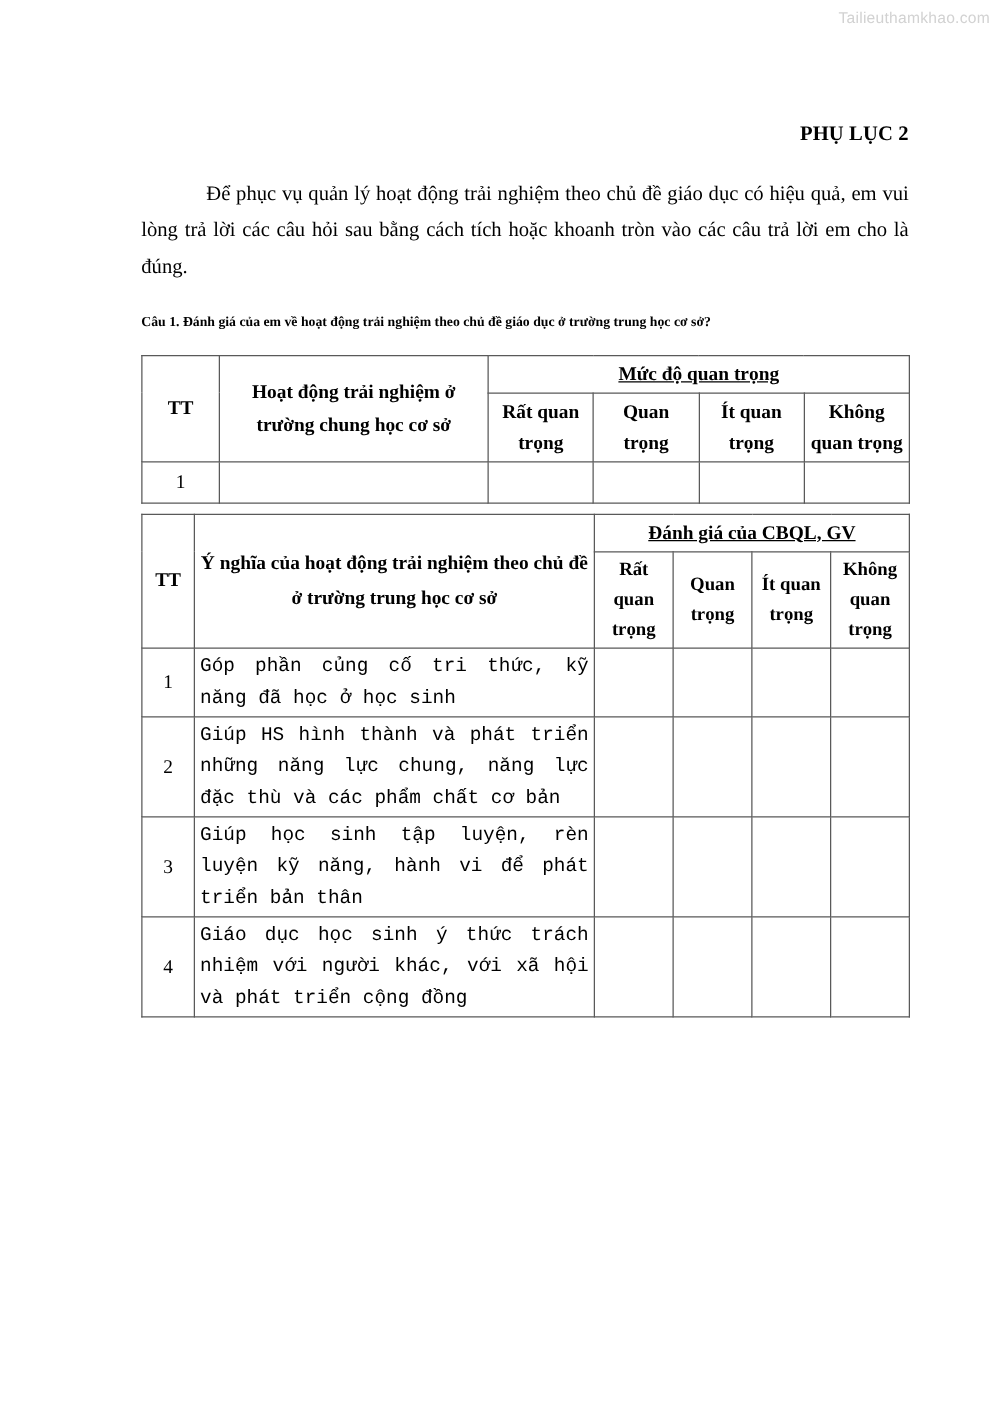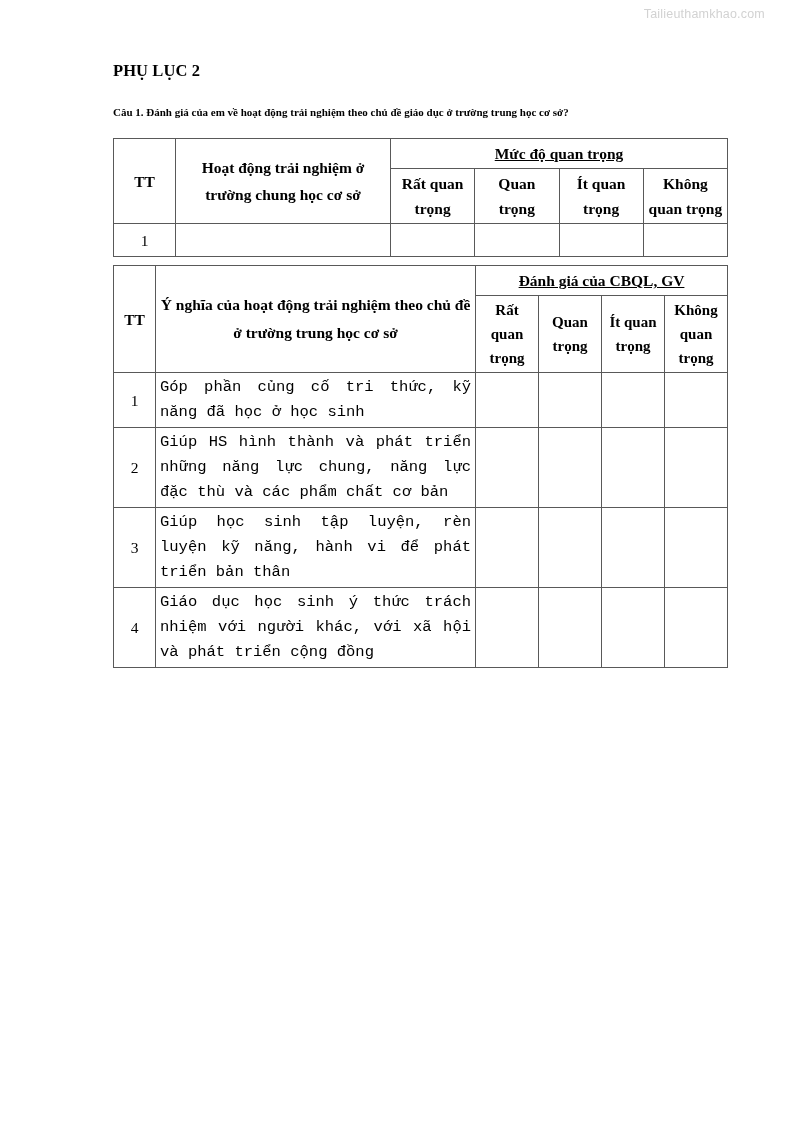--- a/index.html
+++ b/index.html
@@ -13,36 +13,36 @@
     height: 1123px;
     background: #ffffff;
     font-family: "Liberation Serif", "DejaVu Serif", serif;
     color: #000000;
     overflow: hidden;
     box-sizing: border-box;
   }
   .watermark {
     position: absolute;
     top: 7px;
-    right: 29px;
+    right: 2px;
     font-family: "Liberation Sans", sans-serif;
     font-size: 12.5px;
     letter-spacing: 0.2px;
     color: #d2d2d2;
     user-select: none;
   }
   .content {
     position: absolute;
     left: 113px;
     top: 0;
     width: 614px;
   }
   .title-block {
-    padding-top: 57px;
-    text-align: left;
+    padding-top: 93px;
+    text-align: right;
   }
   .title-line {
     font-weight: bold;
     font-size: 16.5px;
     line-height: 28px;
     letter-spacing: 0.1px;
   }
   .intro {
     margin-top: 19px;
     font-size: 16.5px;
@@ -111,20 +111,21 @@
 <div class="page">
 
   <div class="watermark">Tailieuthamkhao.com</div>
 
   <div class="content">
 
     <div class="title-block">
       <div class="title-line">PHỤ LỤC 2</div>
     </div>
 
+    <p class="intro">Để phục vụ quản lý hoạt động trải nghiệm theo chủ đề giáo dục có hiệu quả, em vui lòng trả lời các câu hỏi sau bằng cách tích hoặc khoanh tròn vào các câu trả lời em cho là đúng.</p>
 
     <p class="question">Câu 1. Đánh giá của em về hoạt động trải nghiệm theo chủ đề giáo dục ở trường trung học cơ sở?</p>
 
     <table class="survey t1">
       <colgroup>
         <col class="t1-c0">
           <col class="t1-c1">
           <col class="t1-c2">
           <col class="t1-c3">
           <col class="t1-c4">

